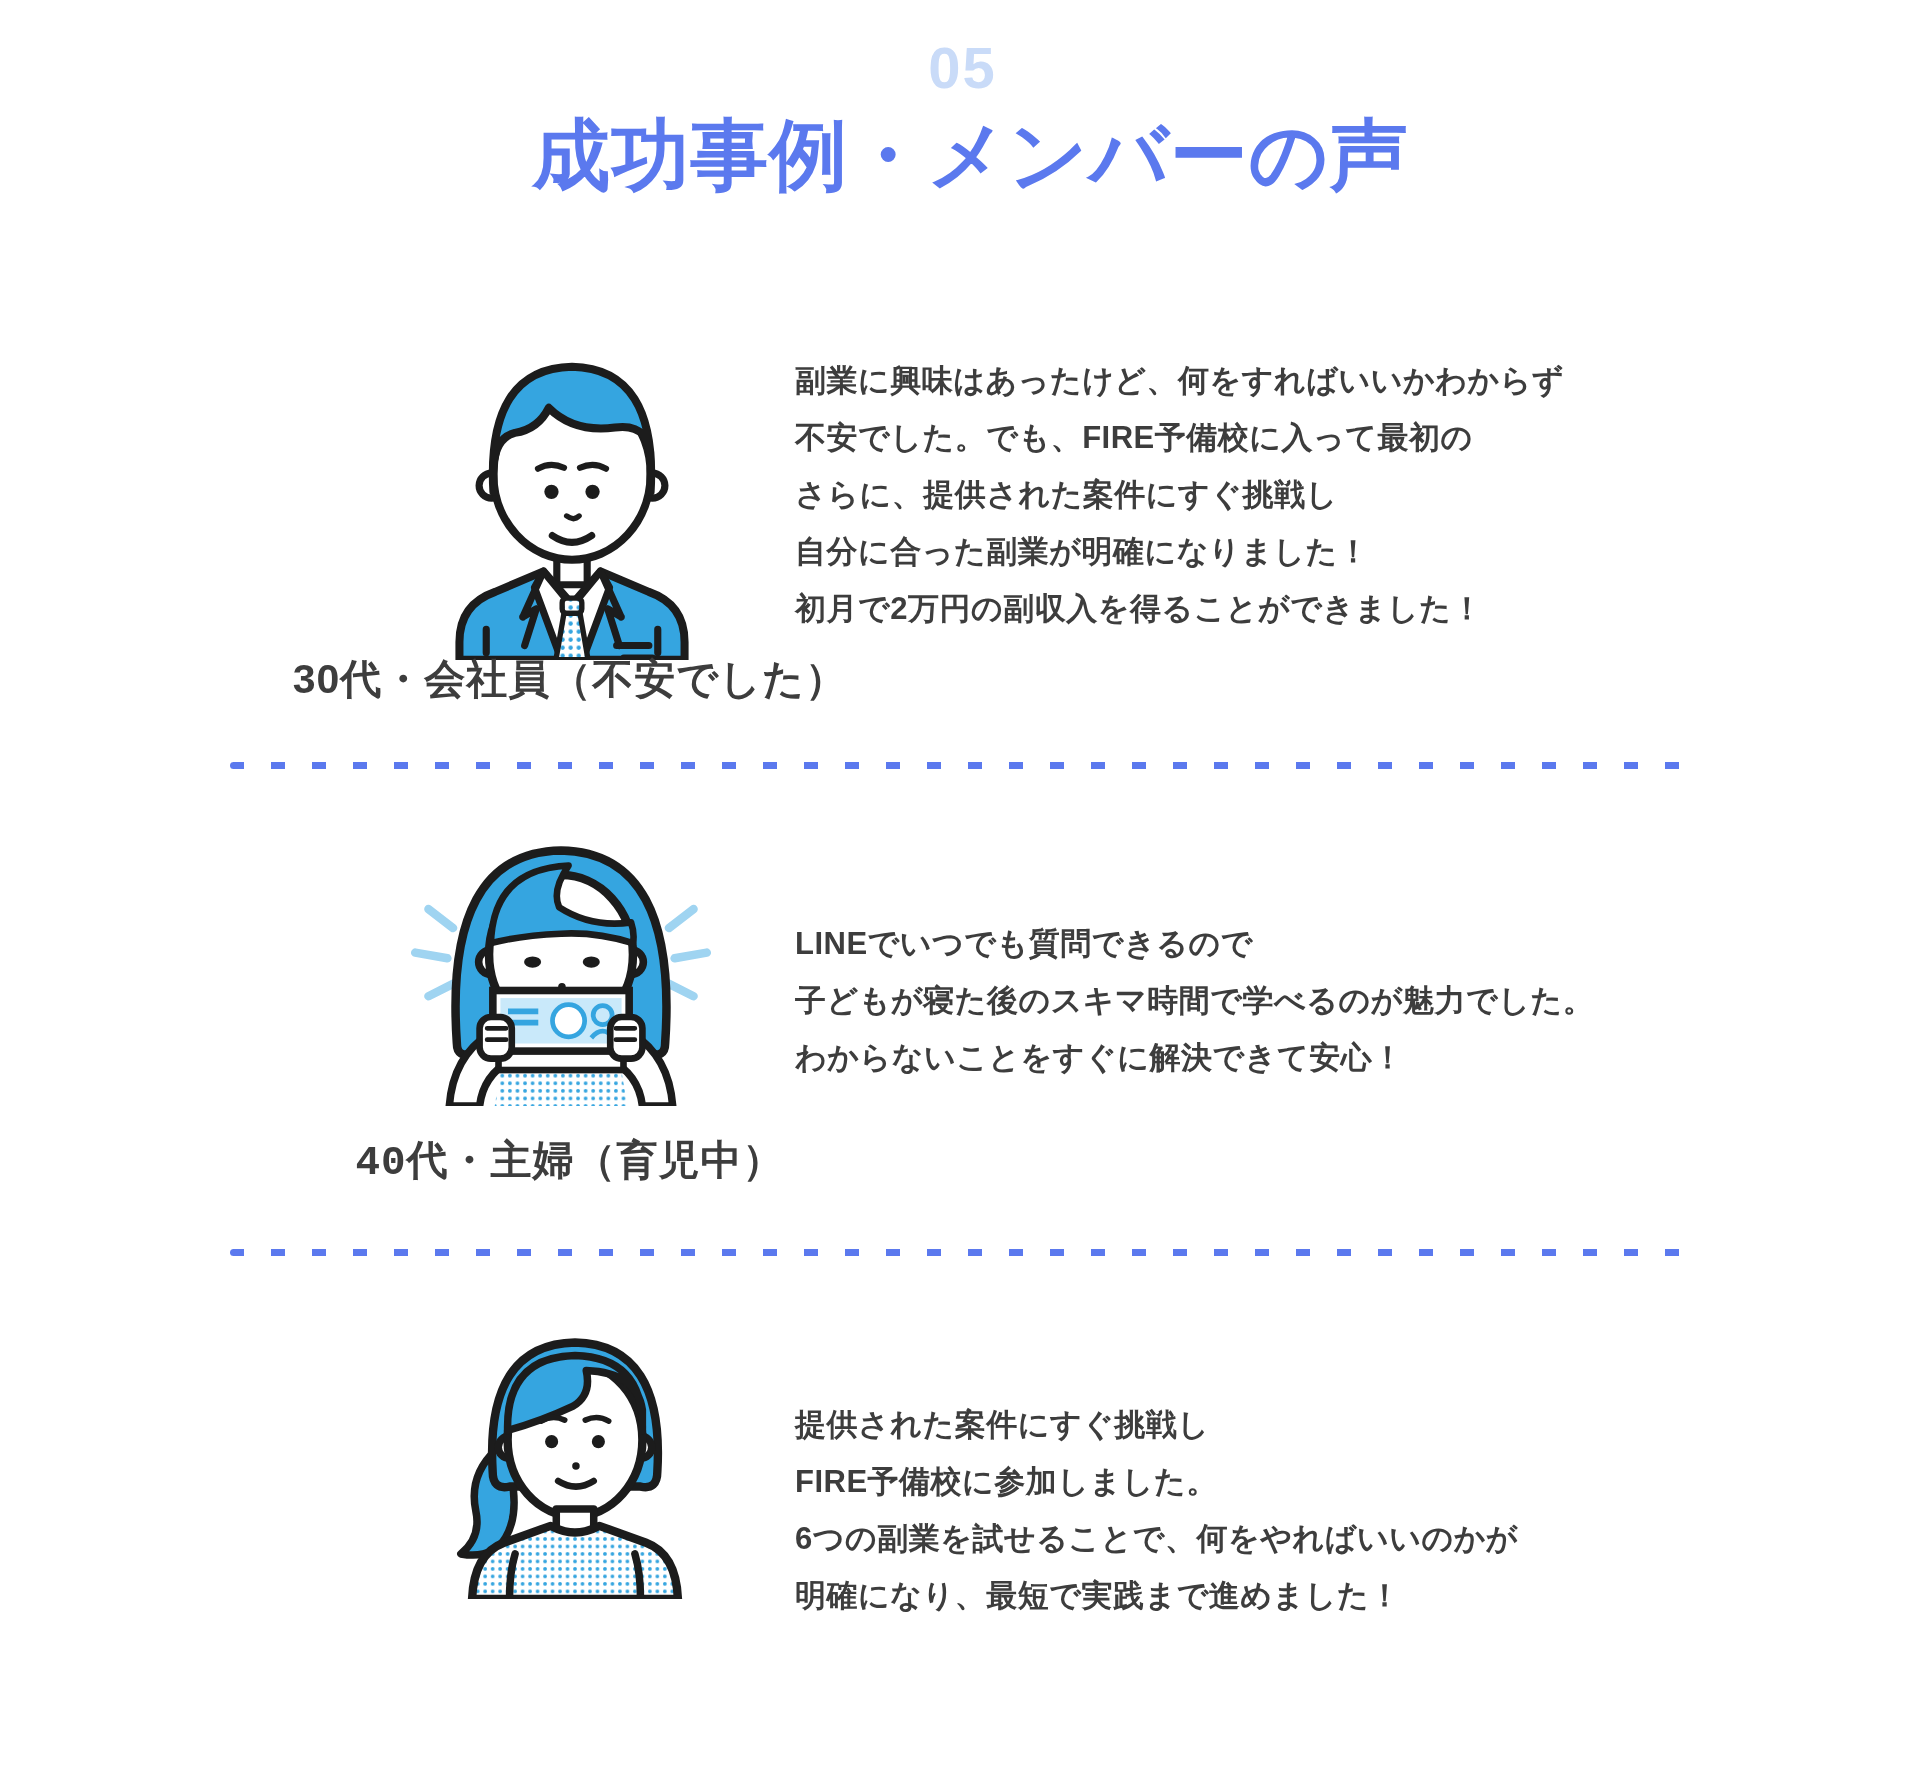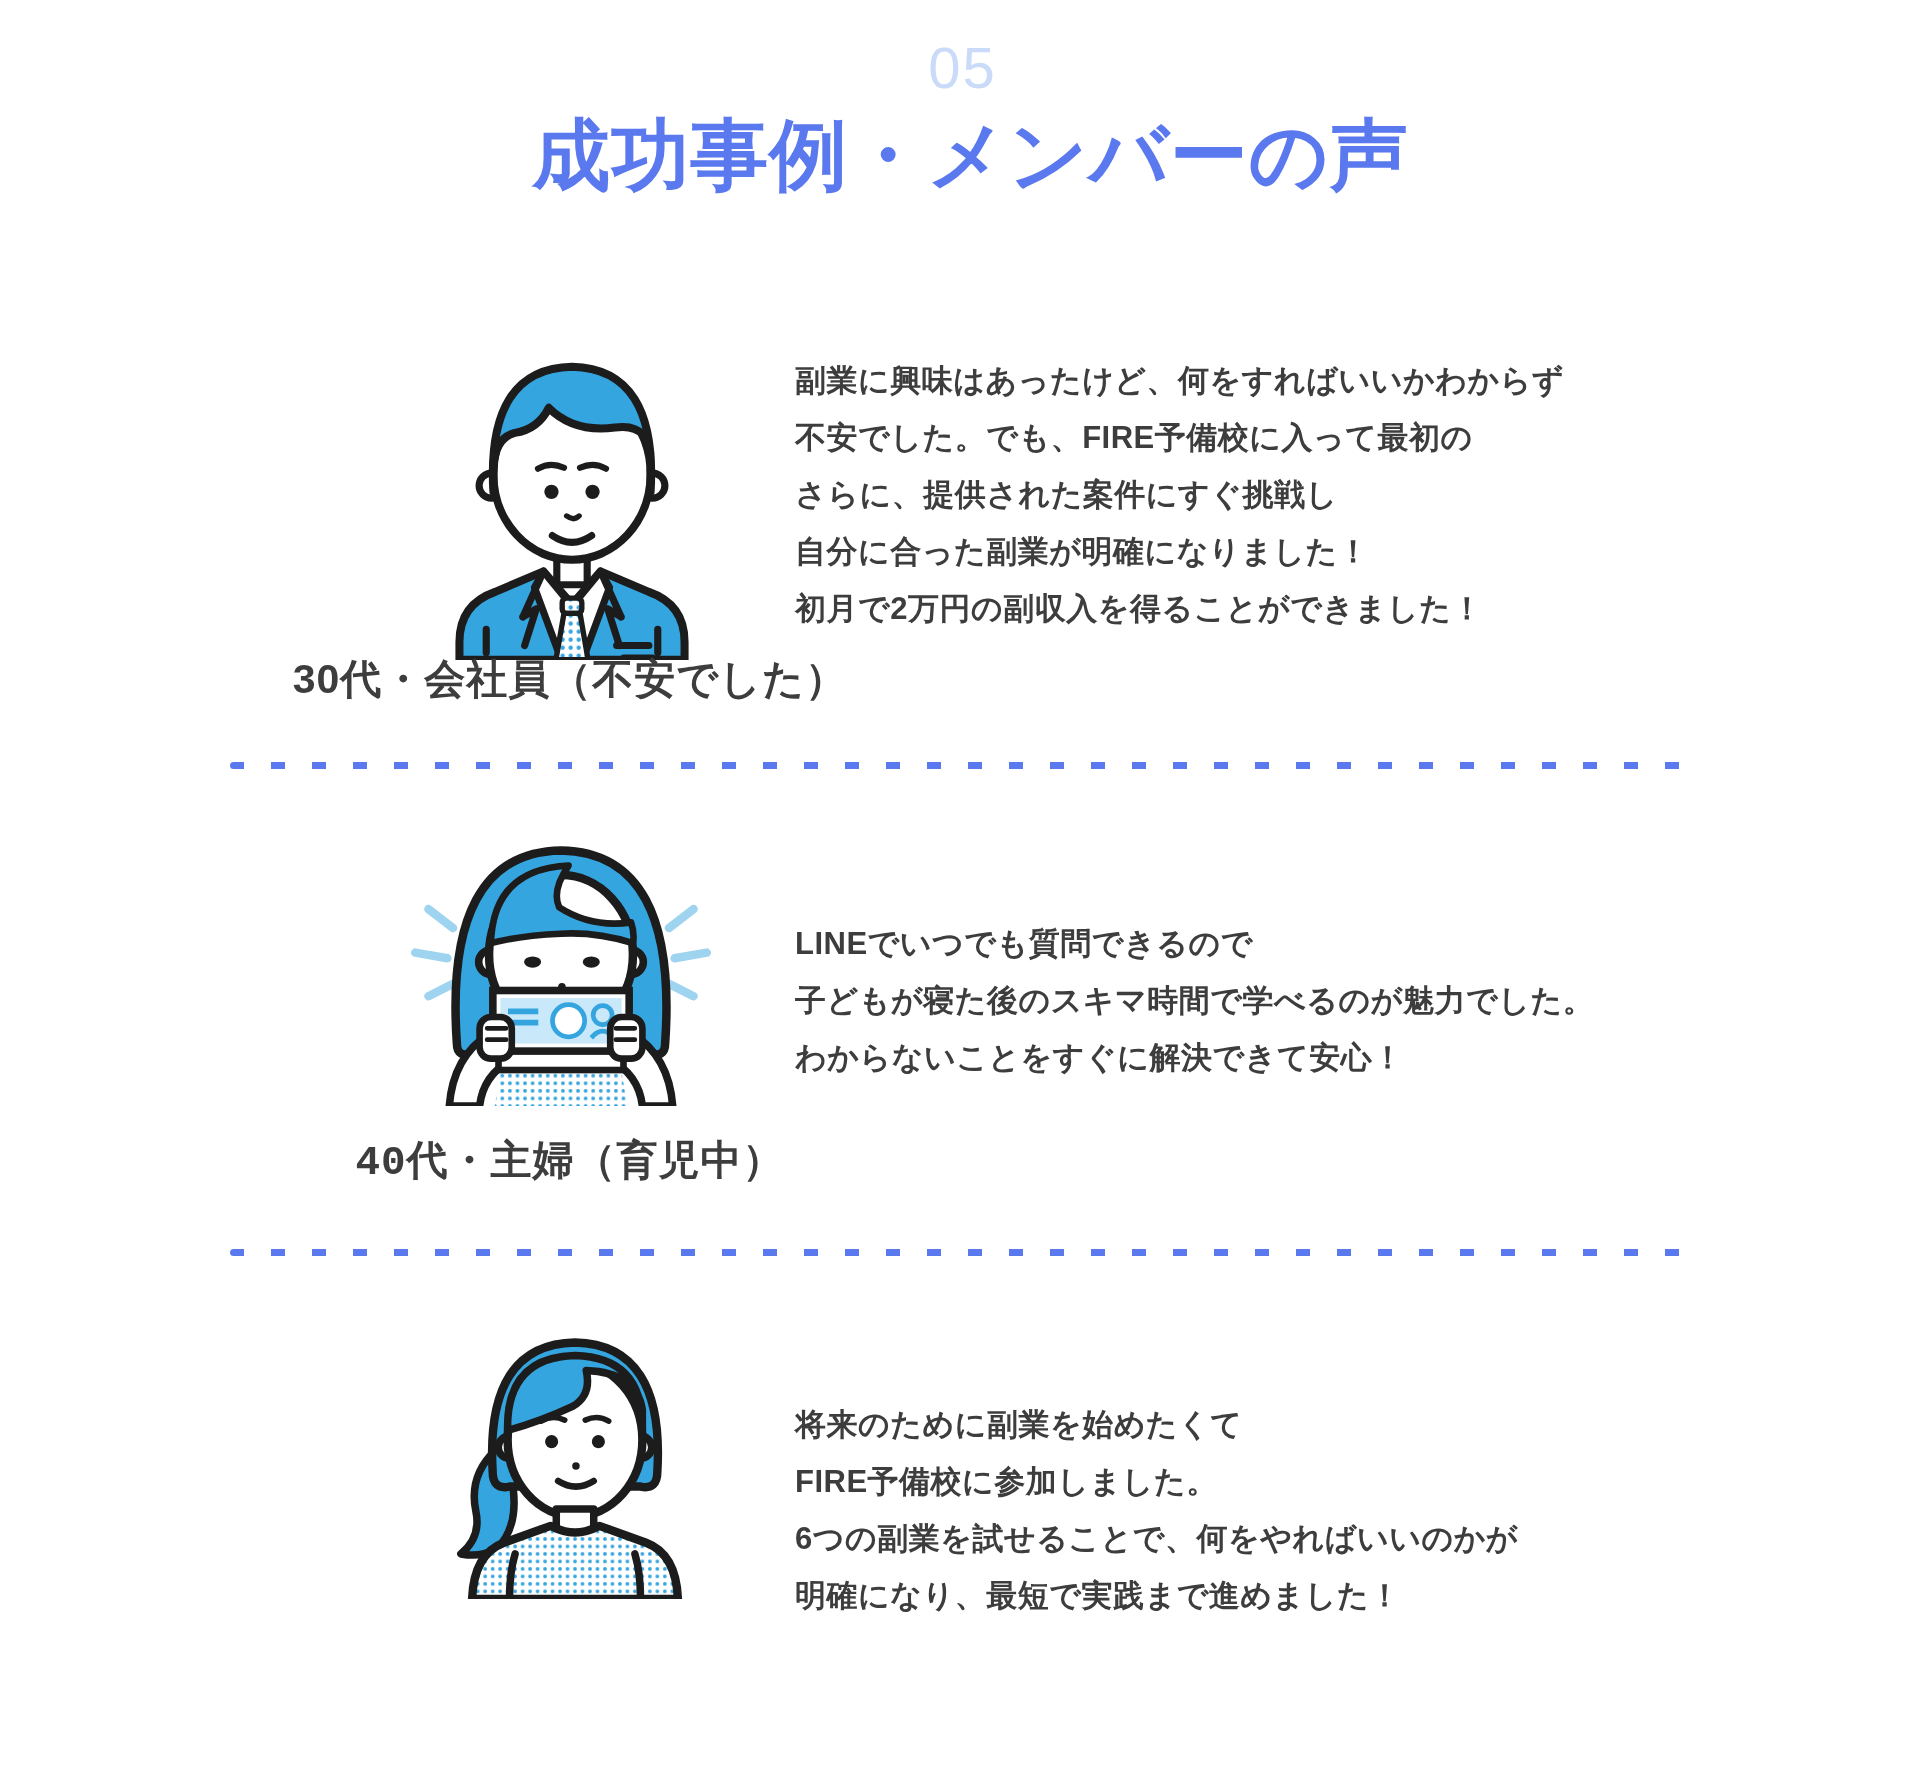--- a/index.html
+++ b/index.html
@@ -6,21 +6,21 @@
   .page{
     position:relative;
     width:1925px;height:1776px;
     background:#ffffff;
     overflow:hidden;
     font-family:"Liberation Sans", sans-serif;
   }
   .section-number{
     position:absolute;top:34px;left:0;width:1925px;
     text-align:center;
-    font-size:58px;font-weight:400;
+    font-size:58px;font-weight:700;
     color:#c9dbf8;
     letter-spacing:2px;
   }
   .page-title{
     position:absolute;top:104px;left:0;width:1925px;
     text-align:center;
     font-size:78px;font-weight:900;
     color:#5b79ee;
     letter-spacing:1px;
   }
@@ -163,19 +163,19 @@
       <circle cx="115" cy="132" r="7" fill="#1c1c1c"></circle>
       <circle cx="165" cy="132" r="7" fill="#1c1c1c"></circle>
       <circle cx="141" cy="158" r="4" fill="#1c1c1c"></circle>
       <path d="M122,174 Q141,186 160,174" stroke="#1c1c1c" stroke-width="7" fill="none" stroke-linecap="round"></path>
       <path d="M120,204 h40 v30 h-40 z" fill="#ffffff" stroke="#1c1c1c" stroke-width="8" stroke-linejoin="round"></path>
       <path d="M30,300 Q32,252 64,240 L114,222 Q140,236 166,222 L216,240 Q248,252 250,300 Z" fill="url(#dotsC)" stroke="#1c1c1c" stroke-width="9" stroke-linejoin="round"></path>
       <path d="M76,252 Q70,272 70,300 M204,252 Q210,272 210,300" stroke="#1c1c1c" stroke-width="8" fill="none" stroke-linecap="round"></path>
     </svg>
   </div>
   <div class="testimonial-text text-3">
-    <div>将来のために副業を始めたくて</div>
+    <div>提供された案件にすぐ挑戦し</div>
     <div>FIRE予備校に参加しました。</div>
     <div>6つの副業を試せることで、何をやればいいのかが</div>
     <div>明確になり、最短で実践まで進めました！</div>
   </div>
 
 </div>
 
 </body></html>

